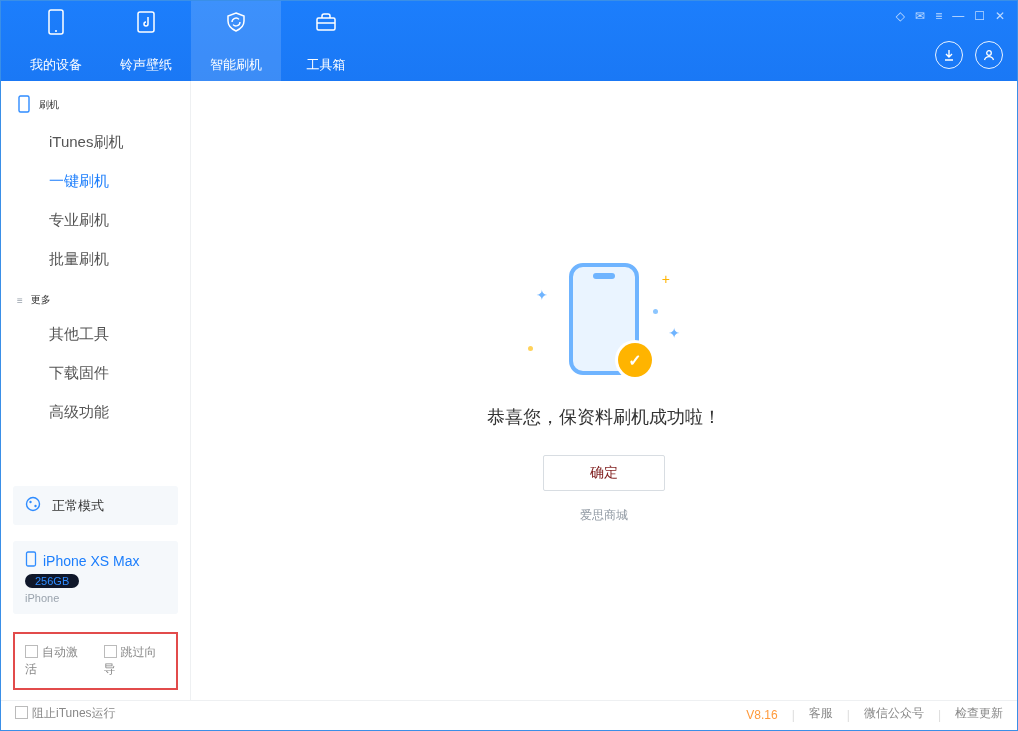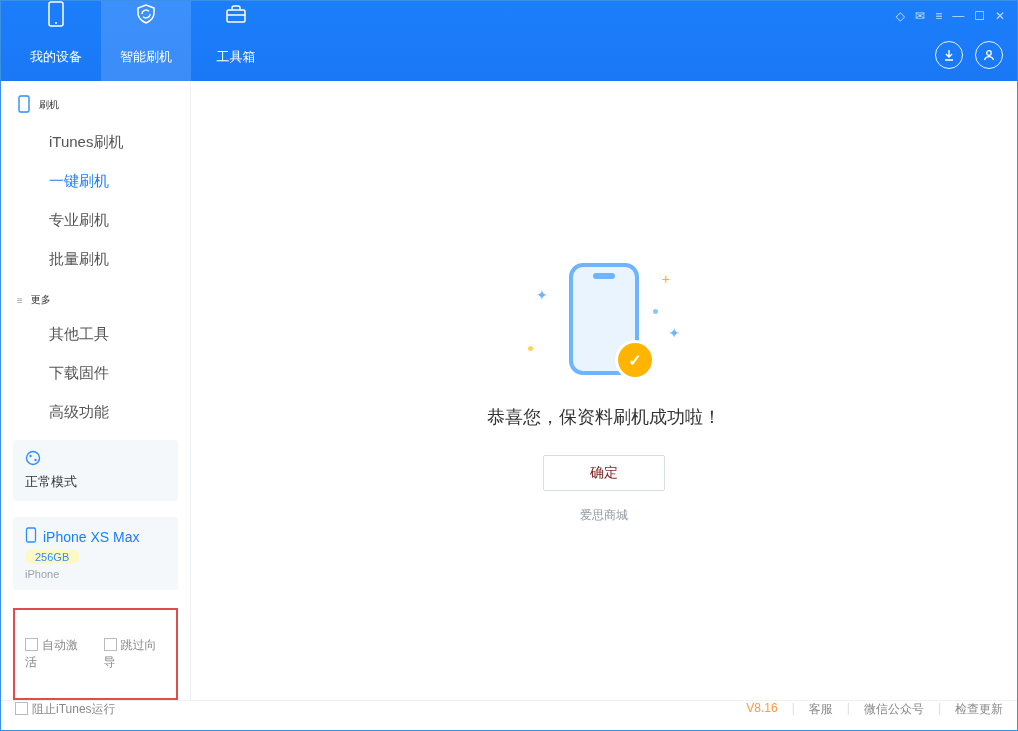--- a/index.html
+++ b/index.html
@@ -7,83 +7,92 @@
 .app-window { width: 1018px; height: 731px; border: 1px solid #3a8fe7; position: relative; background: #fff; display: flex; flex-direction: column; }
 
 
 .header { height: 80px; background: linear-gradient(to bottom, #1c7efc, #1a78f5); display: flex; align-items: center; color: #fff; position: relative; }
 .logo-block { display: flex; align-items: center; padding: 0 18px; gap: 8px; }
 .logo-circle { width: 36px; height: 36px; border: 2px solid #fff; border-radius: 50%; display: flex; align-items: center; justify-content: center; font-weight: bold; font-size: 20px; font-style: italic; }
 .logo-text { display: flex; flex-direction: column; line-height: 1.1; }
 .logo-title { font-size: 20px; font-weight: 500; letter-spacing: 1px; }
 .logo-sub { font-size: 11px; opacity: .9; }
 .nav-tabs { display: flex; height: 100%; margin-left: 10px; }
-.nav-tab { width: 90px; display: flex; flex-direction: column; align-items: center; gap: 21px; cursor: pointer; font-size: 13px; }
+.nav-tab { width: 90px; display: flex; flex-direction: column; align-items: center; justify-content: center; gap: 21px; cursor: pointer; font-size: 13px; }
 .nav-tab.active { background: rgba(255,255,255,.15); }
 .nav-icon { width: 26px; height: 26px; display: flex; align-items: center; justify-content: center; }
 .header-right { position: absolute; right: 12px; top: 8px; display: flex; gap: 10px; align-items: center; color: #cfe4ff; font-size: 12px; }
 .header-right .wc { cursor: pointer; opacity: .9; }
 .header-circles { position: absolute; right: 14px; bottom: 12px; display: flex; gap: 12px; }
 .hcircle { width: 28px; height: 28px; border: 1.5px solid rgba(255,255,255,.9); border-radius: 50%; display: flex; align-items: center; justify-content: center; cursor: pointer; }
 
 
 .body { flex: 1; display: flex; min-height: 0; }
 .sidebar { width: 190px; border-right: 1px solid #eef0f2; display: flex; flex-direction: column; }
 .side-section-title { display: flex; align-items: center; gap: 8px; padding: 14px 16px 8px; color: #333; font-size: 10px; }
 .side-section-title .sicon { color: #2f8cff; }
 .side-item { padding: 10px 16px 10px 48px; font-size: 15px; color: #555; cursor: pointer; }
 .side-item.active { color: #1c7efc; }
 .side-spacer { flex: 1; }
-.side-panel { margin: 8px 12px; background: #f5f8fb; border-radius: 3px; padding: 10px 12px; font-size: 13px; color: #333; display: flex; align-items: flex-start; gap: 4px; flex-direction: column; }
+.side-panel { margin: 8px 12px; background: #f5f8fb; border-radius: 3px; padding: 10px 12px; font-size: 13px; color: #333; display: flex; align-items: flex-end; gap: 11px; }
 .side-panel.device { flex-direction: column; align-items: flex-start; gap: 4px; }
-.badge { display: inline-block; background: #fef9c3; color: #2f8cff; border-radius: 10px; padding: 1px 10px; font-size: 11px; }
+.badge { display: inline-block; background: #0f172a; color: #2f8cff; border-radius: 10px; padding: 1px 10px; font-size: 11px; }
 .device-name { color: #1c7efc; font-weight: 500; font-size: 14px; display:flex; align-items:center; gap:6px;}
 .device-sub { color: #9aa3ad; font-size: 11px; }
-.side-checks { border: 2px solid #e24b4b; margin: 10px 12px; padding: 27px 10px; display: flex; gap: 16px; font-size: 12px; color: #888; align-items: center; }
+.side-checks { border: 2px solid #e24b4b; margin: 10px 12px; padding: 10px 10px; display: flex; gap: 16px; font-size: 12px; color: #888; align-items: center; }
 .chk { width: 13px; height: 13px; border: 1px solid #bbb; display: inline-block; margin-right: 4px; vertical-align: -2px; background:#fff; }
 
 
 .main { flex: 1; position: relative; display: flex; flex-direction: column; align-items: center; justify-content: center; }
 .success-illus { position: relative; width: 160px; height: 130px; margin-bottom: 18px; }
 .phone { position: absolute; left: 50%; top: 6px; transform: translateX(-50%); width: 70px; height: 112px; border: 4px solid #6fb4ff; border-radius: 14px; background: #eaf4ff; }
 .phone:before { content:""; position:absolute; top:6px; left:50%; transform:translateX(-50%); width:22px; height:6px; background:#6fb4ff; border-radius:3px; }
 .check-badge { position: absolute; right: 32px; bottom: 10px; width: 34px; height: 34px; background: #ffb400; border-radius: 50%; display:flex; align-items:center; justify-content:center; color:#fff; font-weight:bold; box-shadow: 0 0 0 3px #fff; }
 .spark { position:absolute; color:#6fb4ff; font-size:14px; }
 .spark.s1 { left: 12px; top: 30px; }
 .spark.s2 { right: 14px; top: 14px; color:#ffb400; }
 .spark.s3 { right: 4px; bottom: 46px; }
 .dot { position:absolute; width:5px; height:5px; border-radius:50%; }
 .dot.d1 { left:4px; bottom:36px; background:#ffd25a; }
 .dot.d2 { right:26px; top:52px; background:#8cc6ff; }
 .success-title { font-size: 18px; color: #333; margin-bottom: 26px; }
 .ok-btn { border: 1px solid #d8dde2; background: #fff; padding: 8px 46px; font-size: 14px; color: #7f1d1d; cursor: pointer; border-radius: 2px; }
 .view-log { margin-top: 16px; font-size: 12px; color: #8f98a2; cursor: pointer; }
 
 
-.footer { height: 30px; border-top: 1px solid #eef0f2; display: flex; align-items: flex-start; padding: 0 14px; font-size: 12px; color: #888; gap: 14px; }
+.footer { height: 30px; border-top: 1px solid #eef0f2; display: flex; align-items: flex-end; padding: 8px 14px; font-size: 12px; color: #888; gap: 14px; }
 .footer .fspacer { flex: 1; }
 .footer .flink { color: #888; cursor: pointer; }
 .footer .sep { color: #ddd; }
 .footer .ver { color: #ff9a3c; }
 </style>
 </head>
 <body>
 
 <div class="app-window">
 
   <div class="header">
     <div class="nav-tabs">
       <div class="nav-tab">
         <span class="nav-icon">
             <svg width="20" height="26" viewBox="0 0 20 26">
               <rect x="3" y="1" width="14" height="24" rx="2" fill="none" stroke="#fff" stroke-width="1.5"></rect>
               <circle cx="10" cy="22" r="1" fill="#fff"></circle>
             </svg>
           </span>
         <span>我的设备</span>
+      </div>
+      <div class="nav-tab">
+        <span class="nav-icon">
+            <svg width="22" height="24" viewBox="0 0 22 24">
+              <rect x="3" y="2" width="16" height="20" rx="2" fill="none" stroke="#fff" stroke-width="1.5"></rect>
+              <path d="M13 7v7a2 2 0 11-2-2" stroke="#fff" stroke-width="1.5" fill="none"></path>
+            </svg>
+          </span>
+        <span>铃声壁纸</span>
       </div>
       <div class="nav-tab active">
         <span class="nav-icon">
             <svg width="24" height="24" viewBox="0 0 24 24">
               <path d="M12 3l8 3v5c0 5-3.5 8-8 10-4.5-2-8-5-8-10V6z" fill="none" stroke="#fff" stroke-width="1.5"></path>
               <path d="M8 12a4 4 0 017-2.6M16 12a4 4 0 01-7 2.6" stroke="#fff" stroke-width="1.4" fill="none"></path>
             </svg>
           </span>
         <span>智能刷机</span>
       </div>

